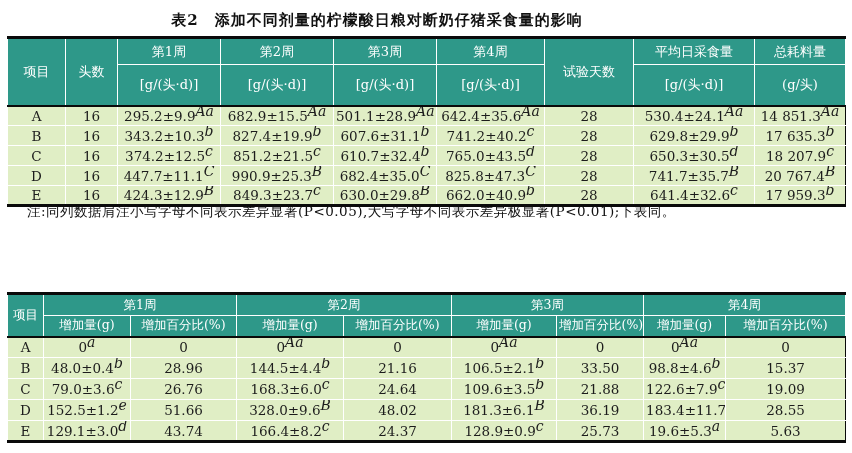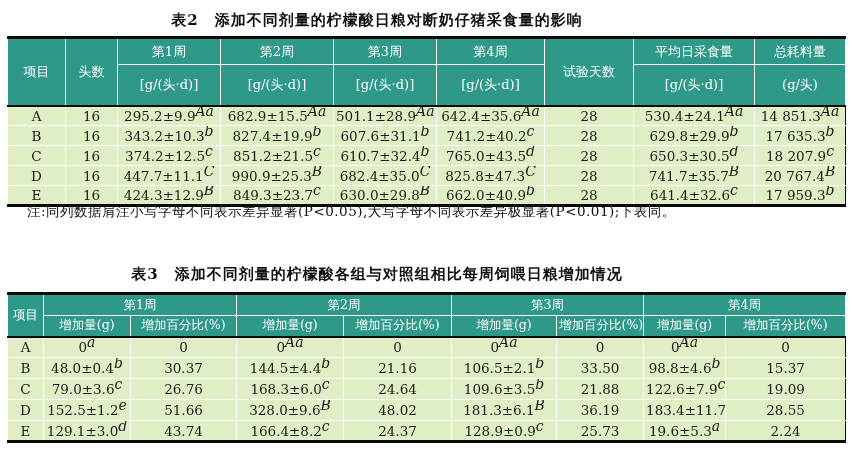--- a/index.html
+++ b/index.html
@@ -172,21 +172,20 @@
           <td>662.0±40.9<sup>b</sup></td>
           <td>28</td>
           <td>641.4±32.6<sup>c</sup></td>
           <td>17 959.3<sup>b</sup></td>
         </tr>
       </tbody>
   </table>
 
   <div class="note">注:同列数据肩注小写字母不同表示差异显著(P&lt;0.05),大写字母不同表示差异极显著(P&lt;0.01);下表同。</div>
 
-  <div class="tbl-title t3-title">表3　添加不同剂量的柠檬酸各组与对照组相比每周饲喂日粮增加情况</div>
 
   <table class="sci-table t3">
     <colgroup>
       <col style="width:36px">
         <col style="width:87px">
         <col style="width:106px">
       <col style="width:107px">
         <col style="width:108px">
         <col style="width:105px">
       <col style="width:87px">
@@ -220,21 +219,21 @@
           <td>0<sup>Aa</sup></td>
           <td>0</td>
           <td>0<sup>Aa</sup></td>
           <td>0</td>
           <td>0<sup>Aa</sup></td>
           <td>0</td>
         </tr>
         <tr>
           <td>B</td>
           <td>48.0±0.4<sup>b</sup></td>
-          <td>30.37</td>
+          <td>28.96</td>
           <td>144.5±4.4<sup>b</sup></td>
           <td>21.16</td>
           <td>106.5±2.1<sup>b</sup></td>
           <td>33.50</td>
           <td>98.8±4.6<sup>b</sup></td>
           <td>15.37</td>
         </tr>
         <tr>
           <td>C</td>
           <td>79.0±3.6<sup>c</sup></td>
@@ -259,18 +258,18 @@
         </tr>
         <tr>
           <td>E</td>
           <td>129.1±3.0<sup>d</sup></td>
           <td>43.74</td>
           <td>166.4±8.2<sup>c</sup></td>
           <td>24.37</td>
           <td>128.9±0.9<sup>c</sup></td>
           <td>25.73</td>
           <td>19.6±5.3<sup>a</sup></td>
-          <td>2.24</td>
+          <td>5.63</td>
         </tr>
       </tbody>
   </table>
 
 </div>
 
 </body></html>

